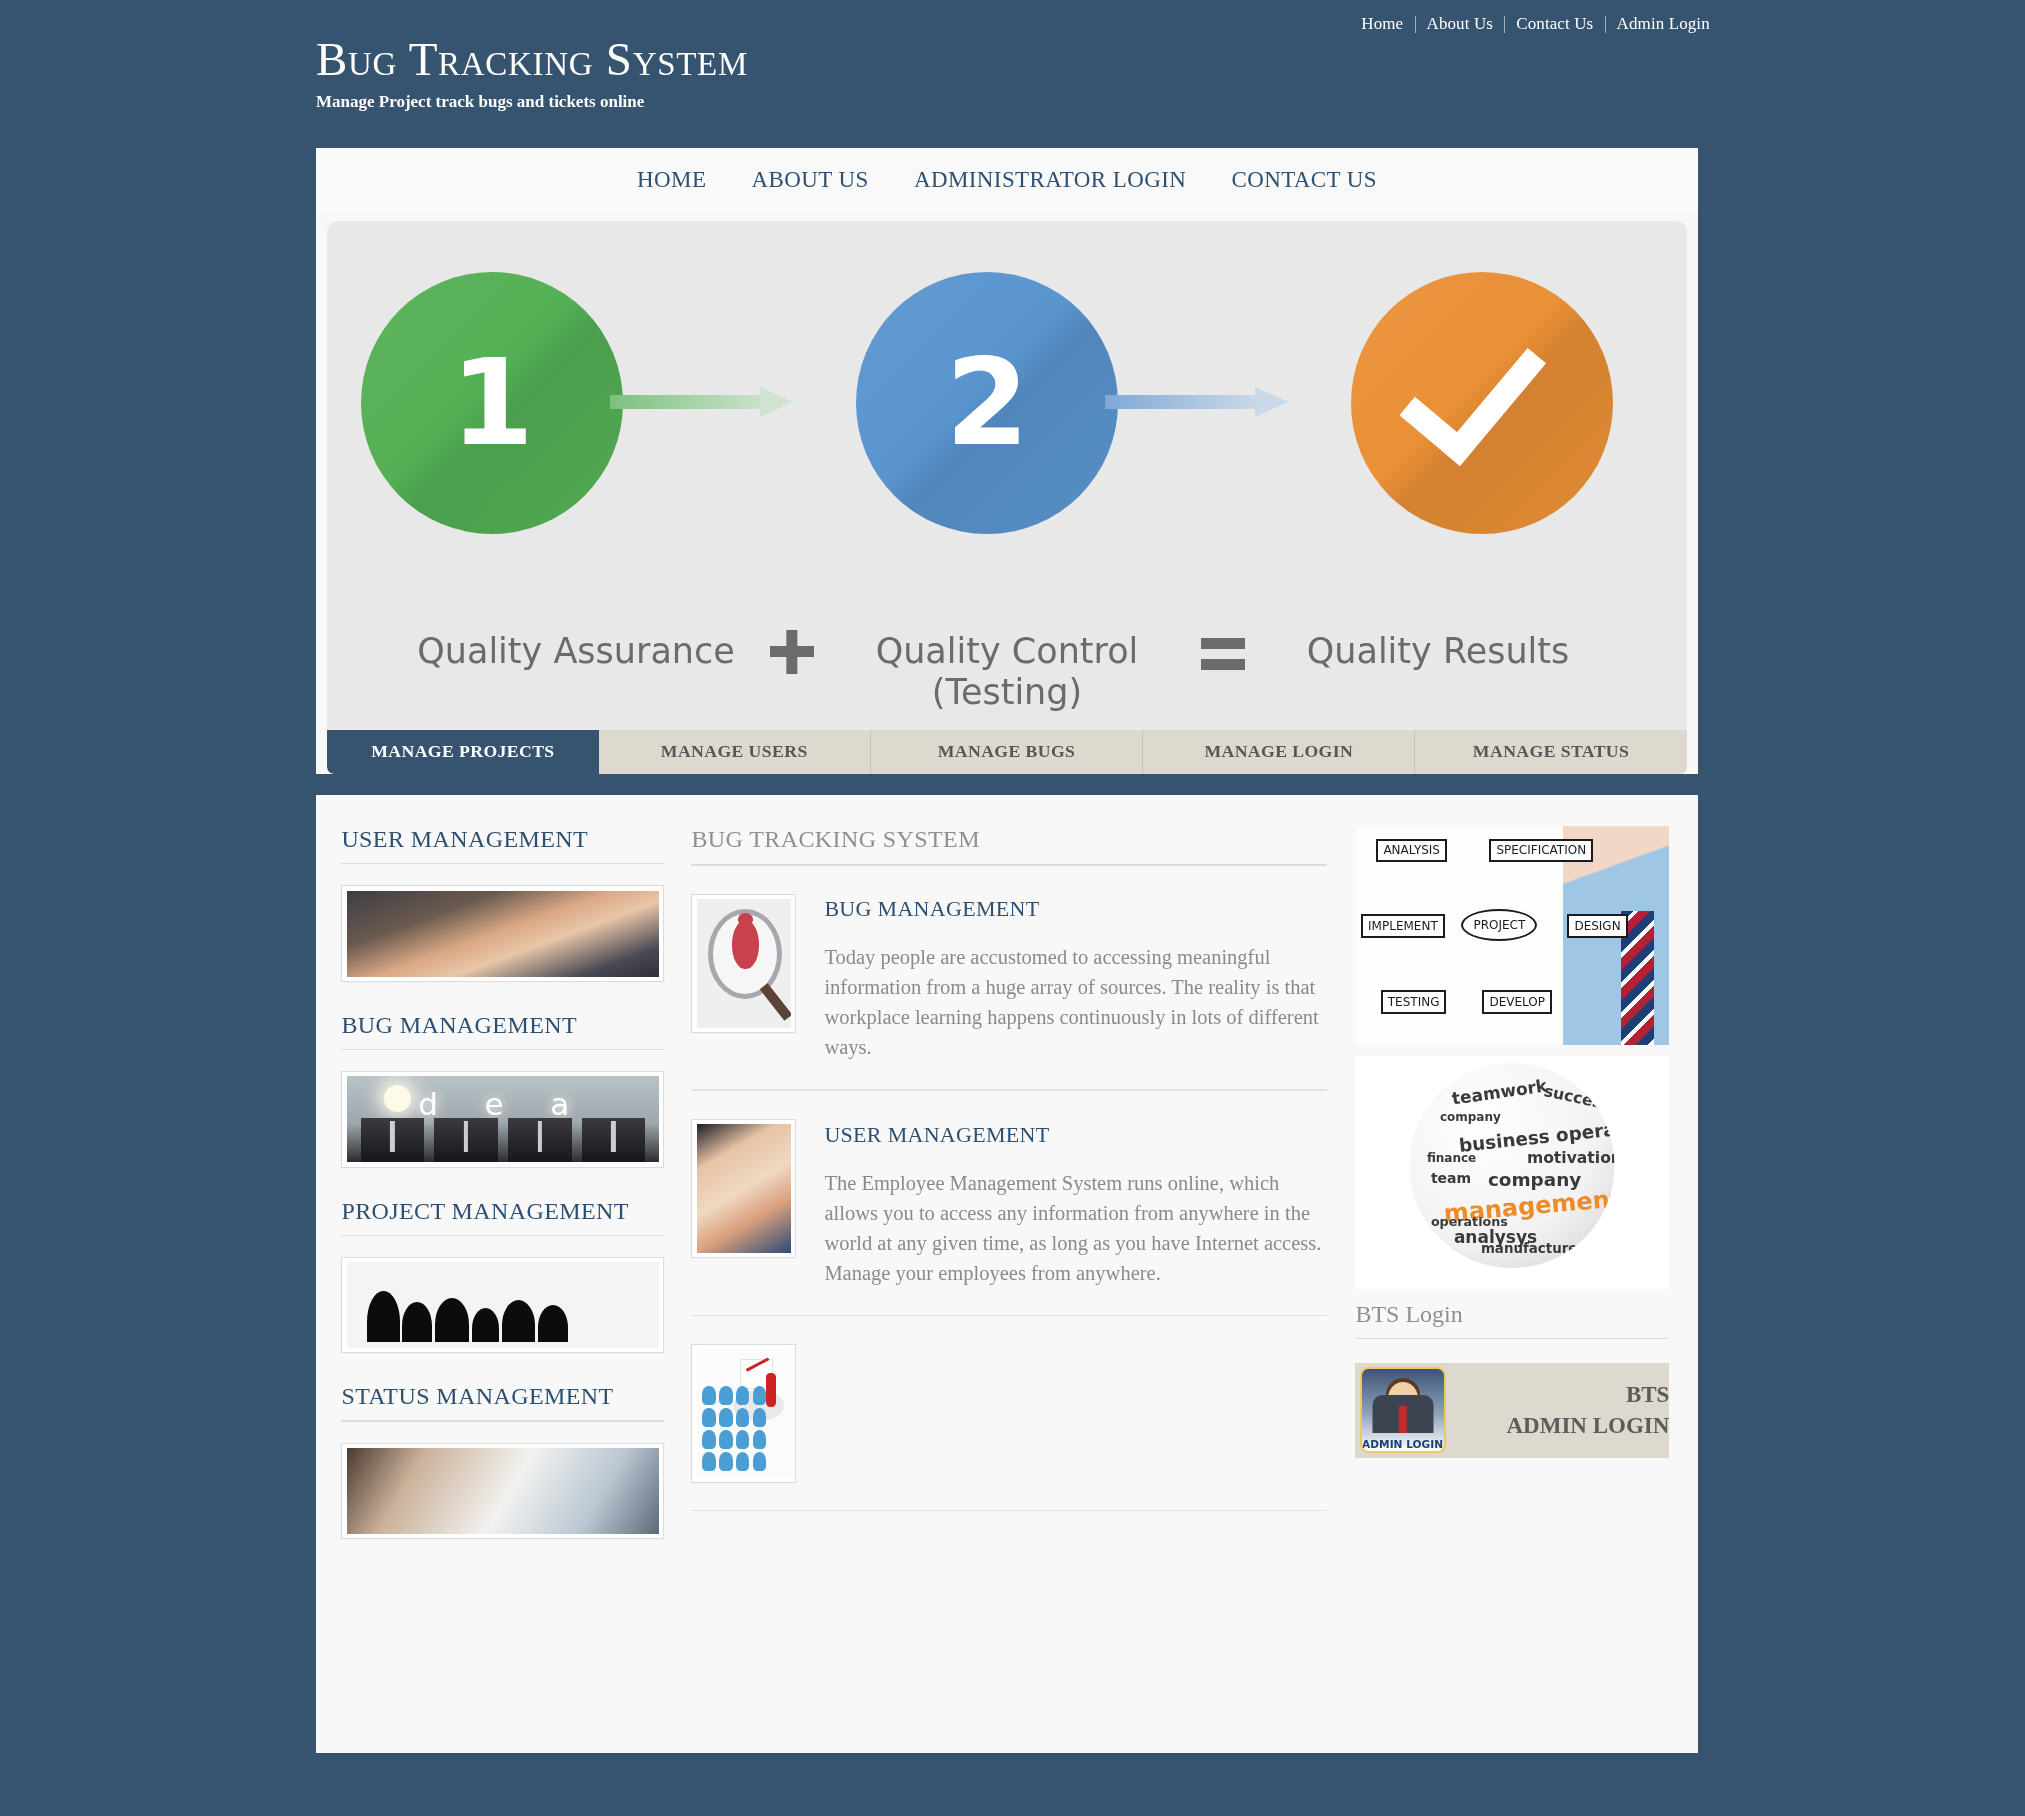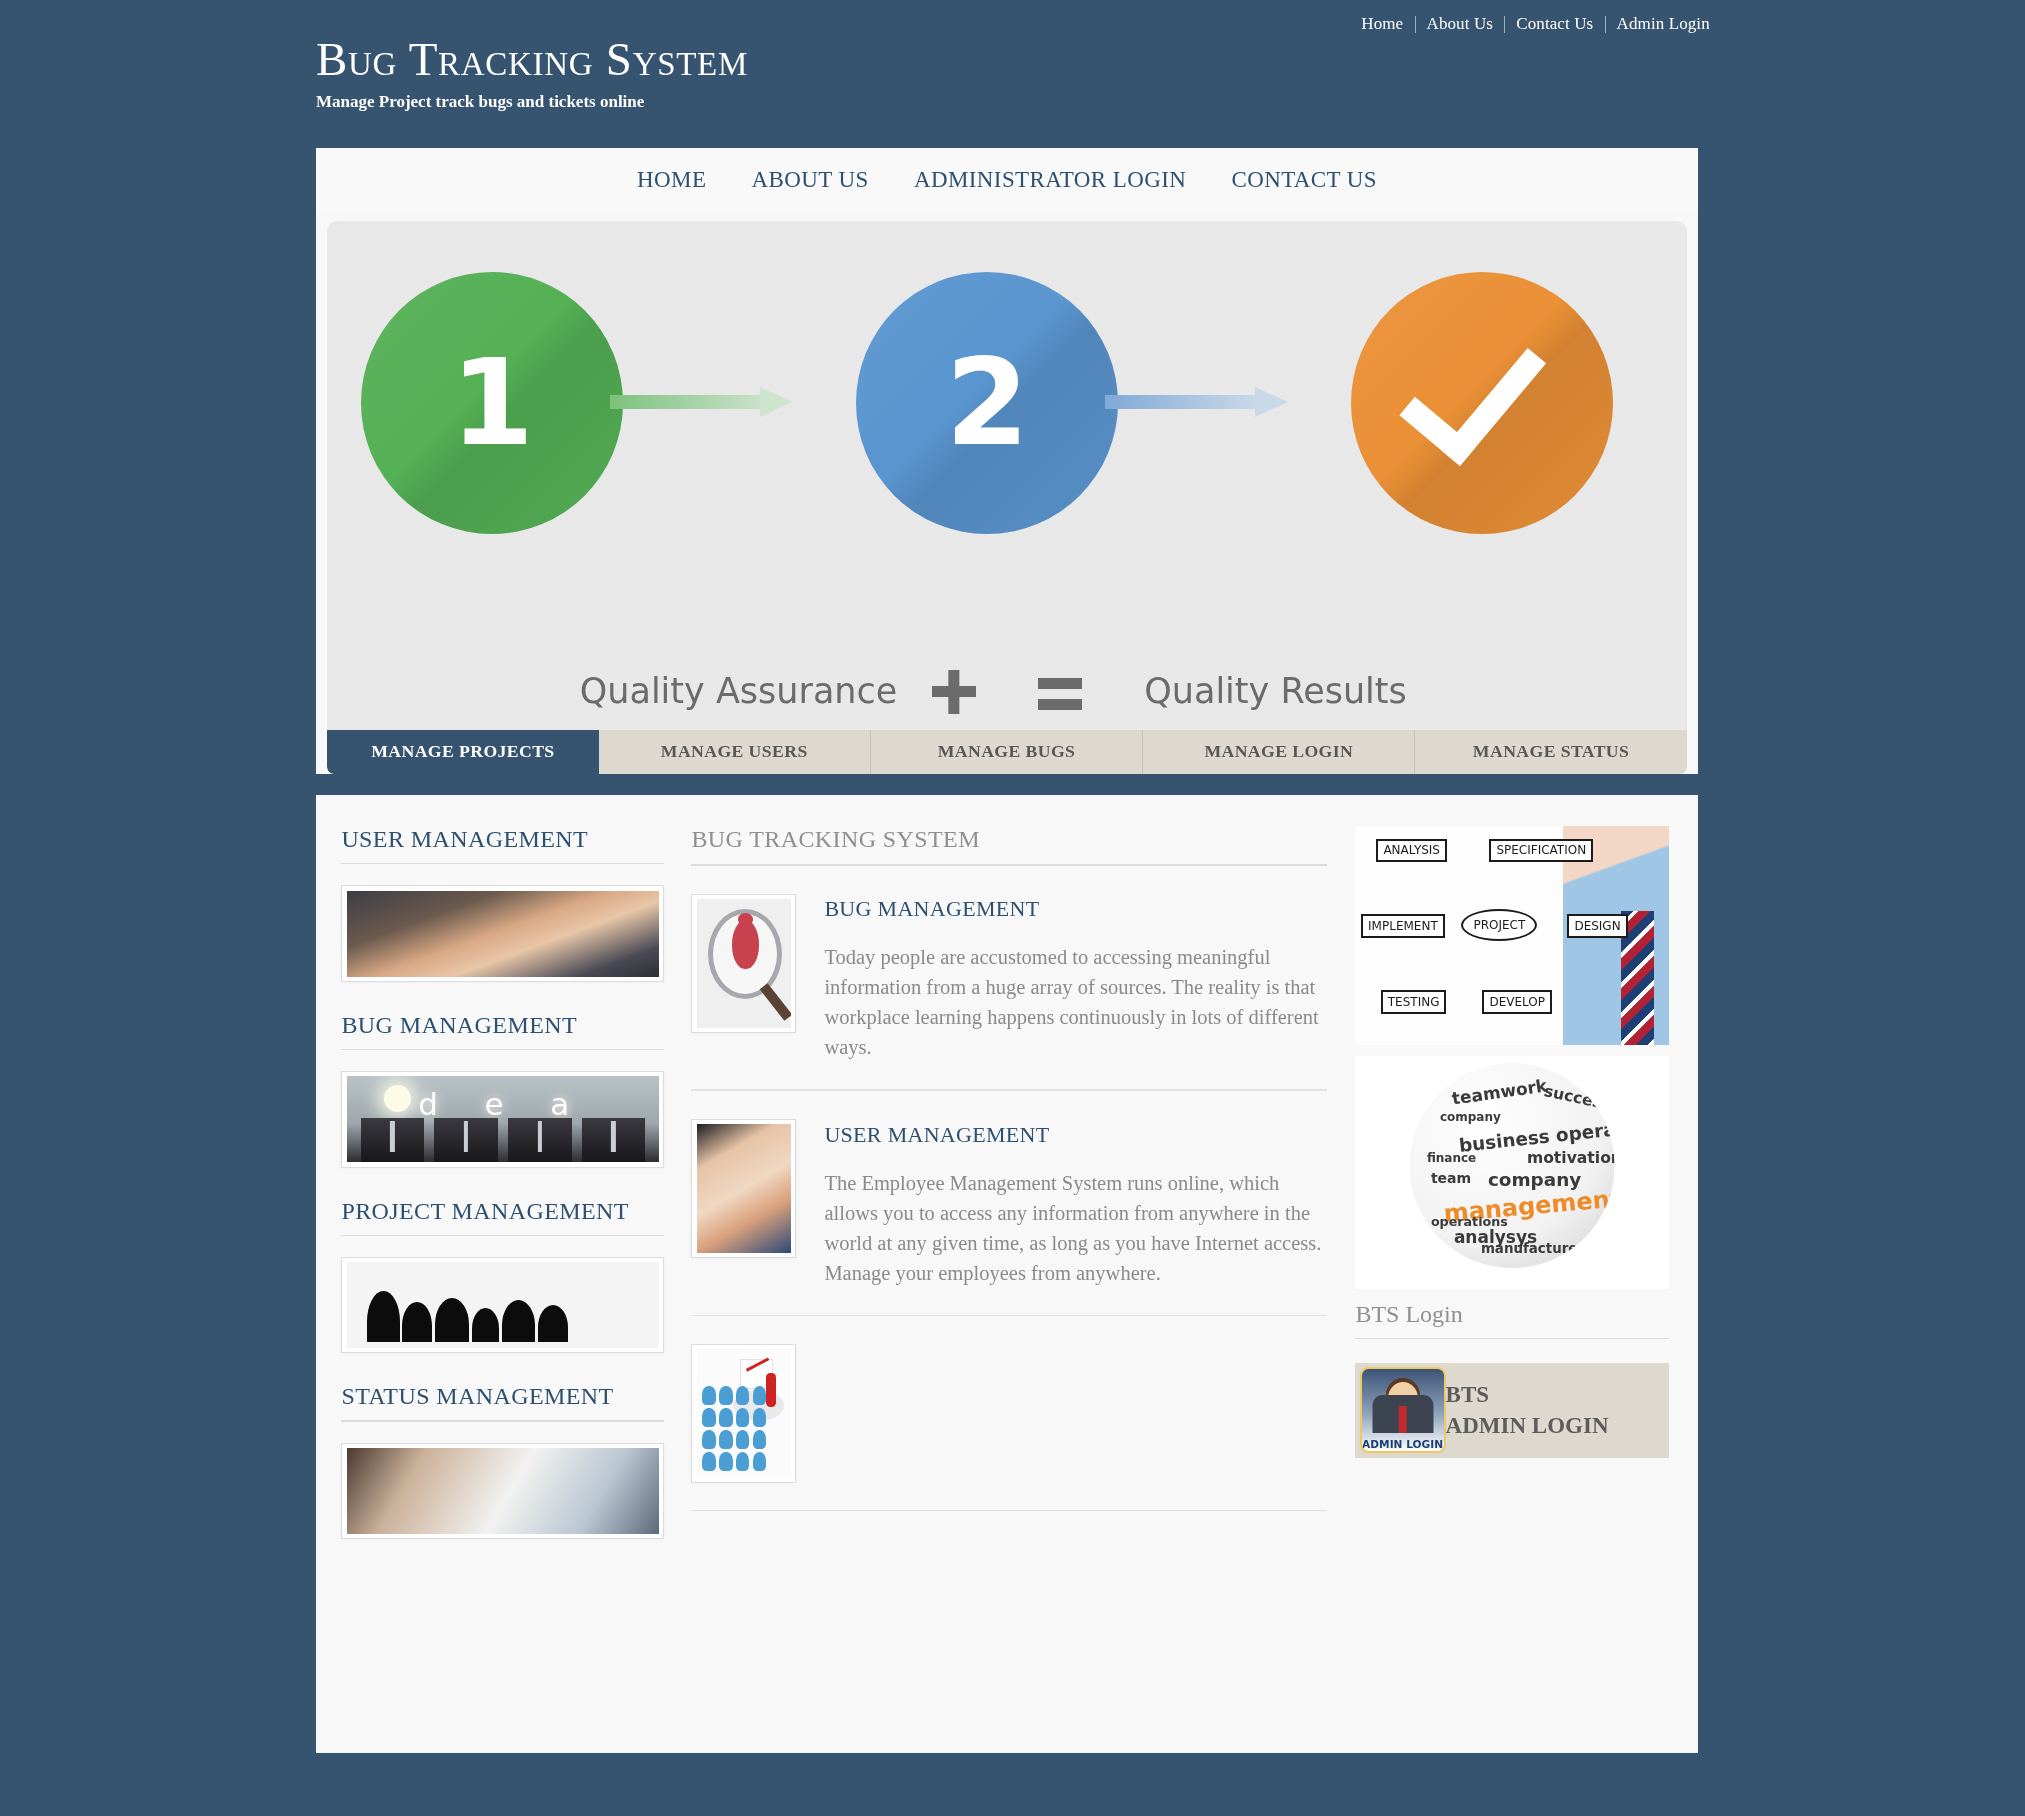--- a/index.html
+++ b/index.html
@@ -455,21 +455,21 @@
   .av-tie {
     position: absolute; bottom: 18.4px; left: 50%; transform: translateX(-50%);
     width: 8.5px; height: 27px; background: #c02b2b;
   }
   .av-label {
     position: absolute; bottom: 1.4px; left: 0; width: 100%;
     text-align: center; font-family: "DejaVu Sans", sans-serif;
     font-weight: bold; font-size: 10.6px; color: #1d3f75;
   }
   .login-text {
-    flex: 1; text-align: left;
+    flex: 1; text-align: right;
     font-family: "Liberation Serif", serif;
     font-weight: bold; font-size: 23px; color: #5c5c5c;
     line-height: 31px;
   }
 </style>
 </head>
 <body>
 
 <div class="topnav-inner">
   <a>Home</a>
@@ -519,20 +519,24 @@
           <div class="shade"></div>
           <div class="check"></div>
         </div>
       </div>
 
       <div class="banner-labels">
         <div class="bl-item">Quality Assurance</div>
         <div class="bl-op">
           <div class="plus-h"></div>
           <div class="plus-v"></div>
+        </div>
+        <div class="bl-item">
+          <div>Quality Control</div>
+          <div>(Testing)</div>
         </div>
         <div class="bl-op">
           <div class="eq-a"></div>
           <div class="eq-b"></div>
         </div>
         <div class="bl-item">Quality Results</div>
       </div>
 
     </div>
   </div>

